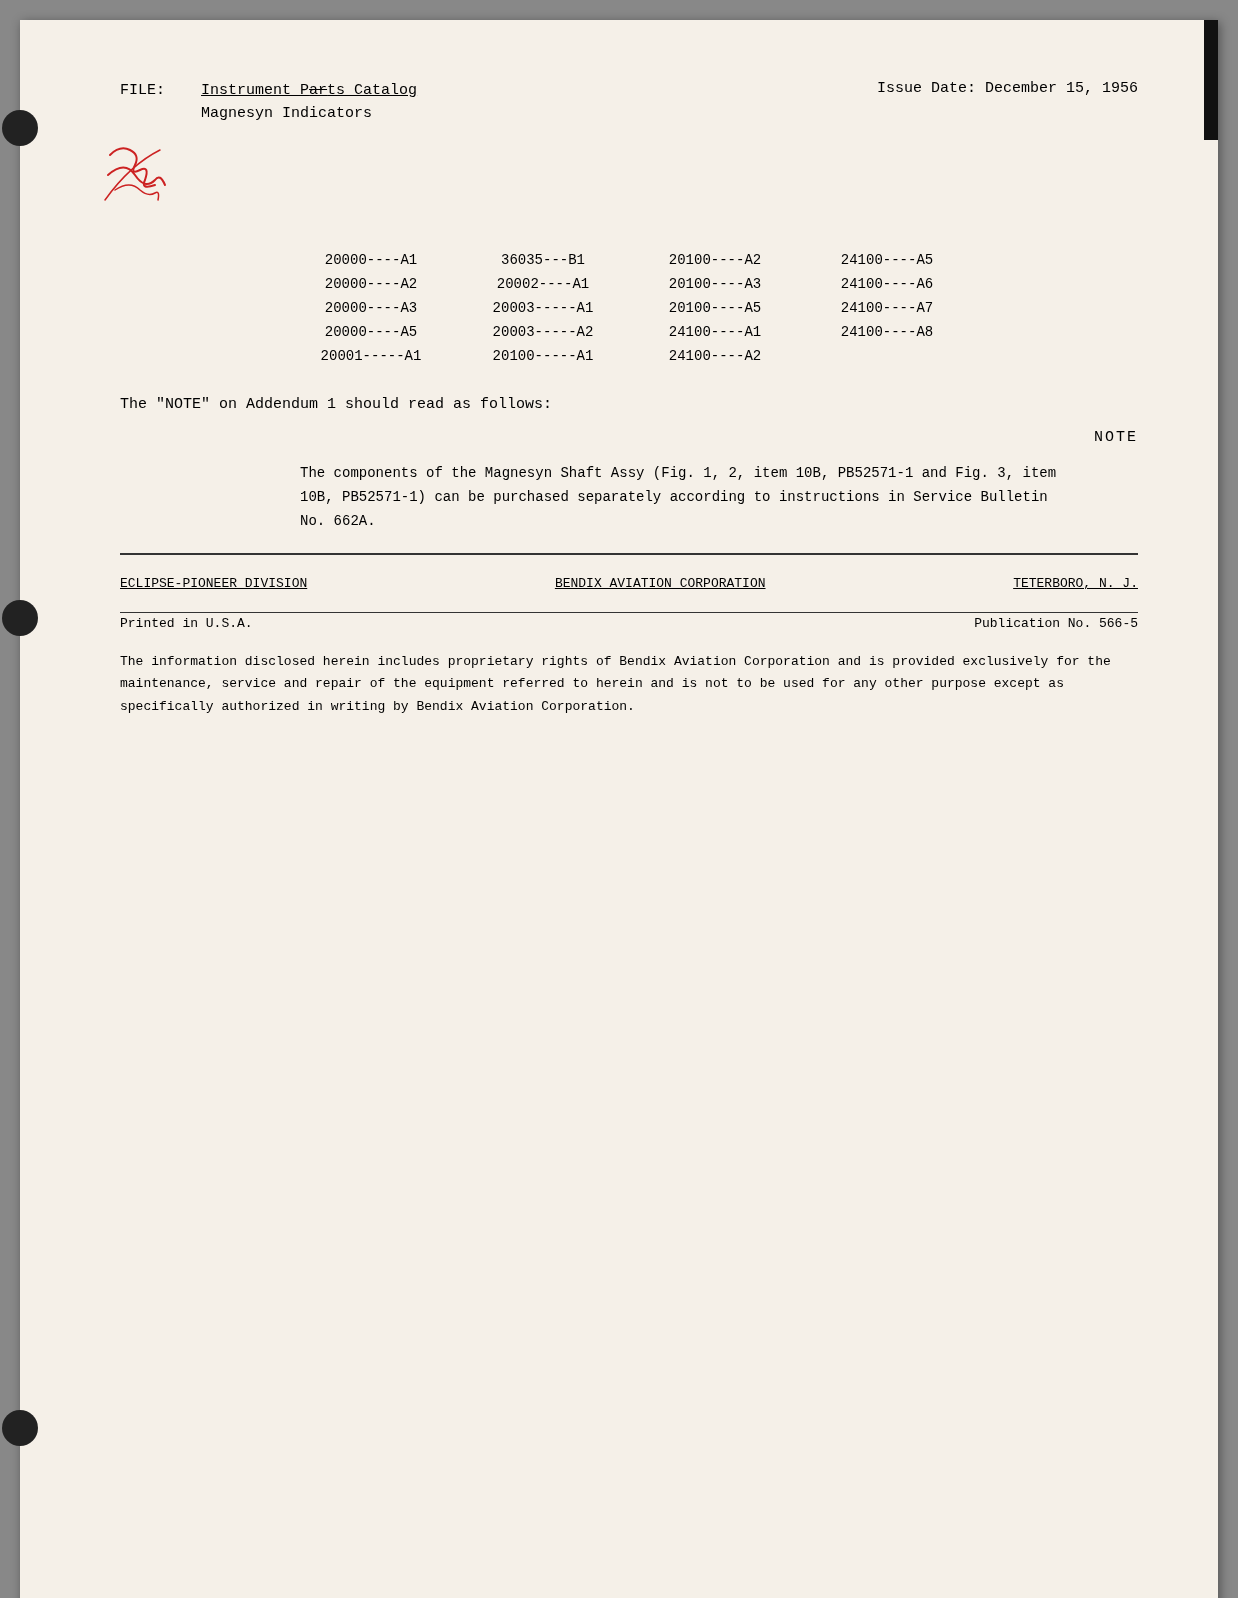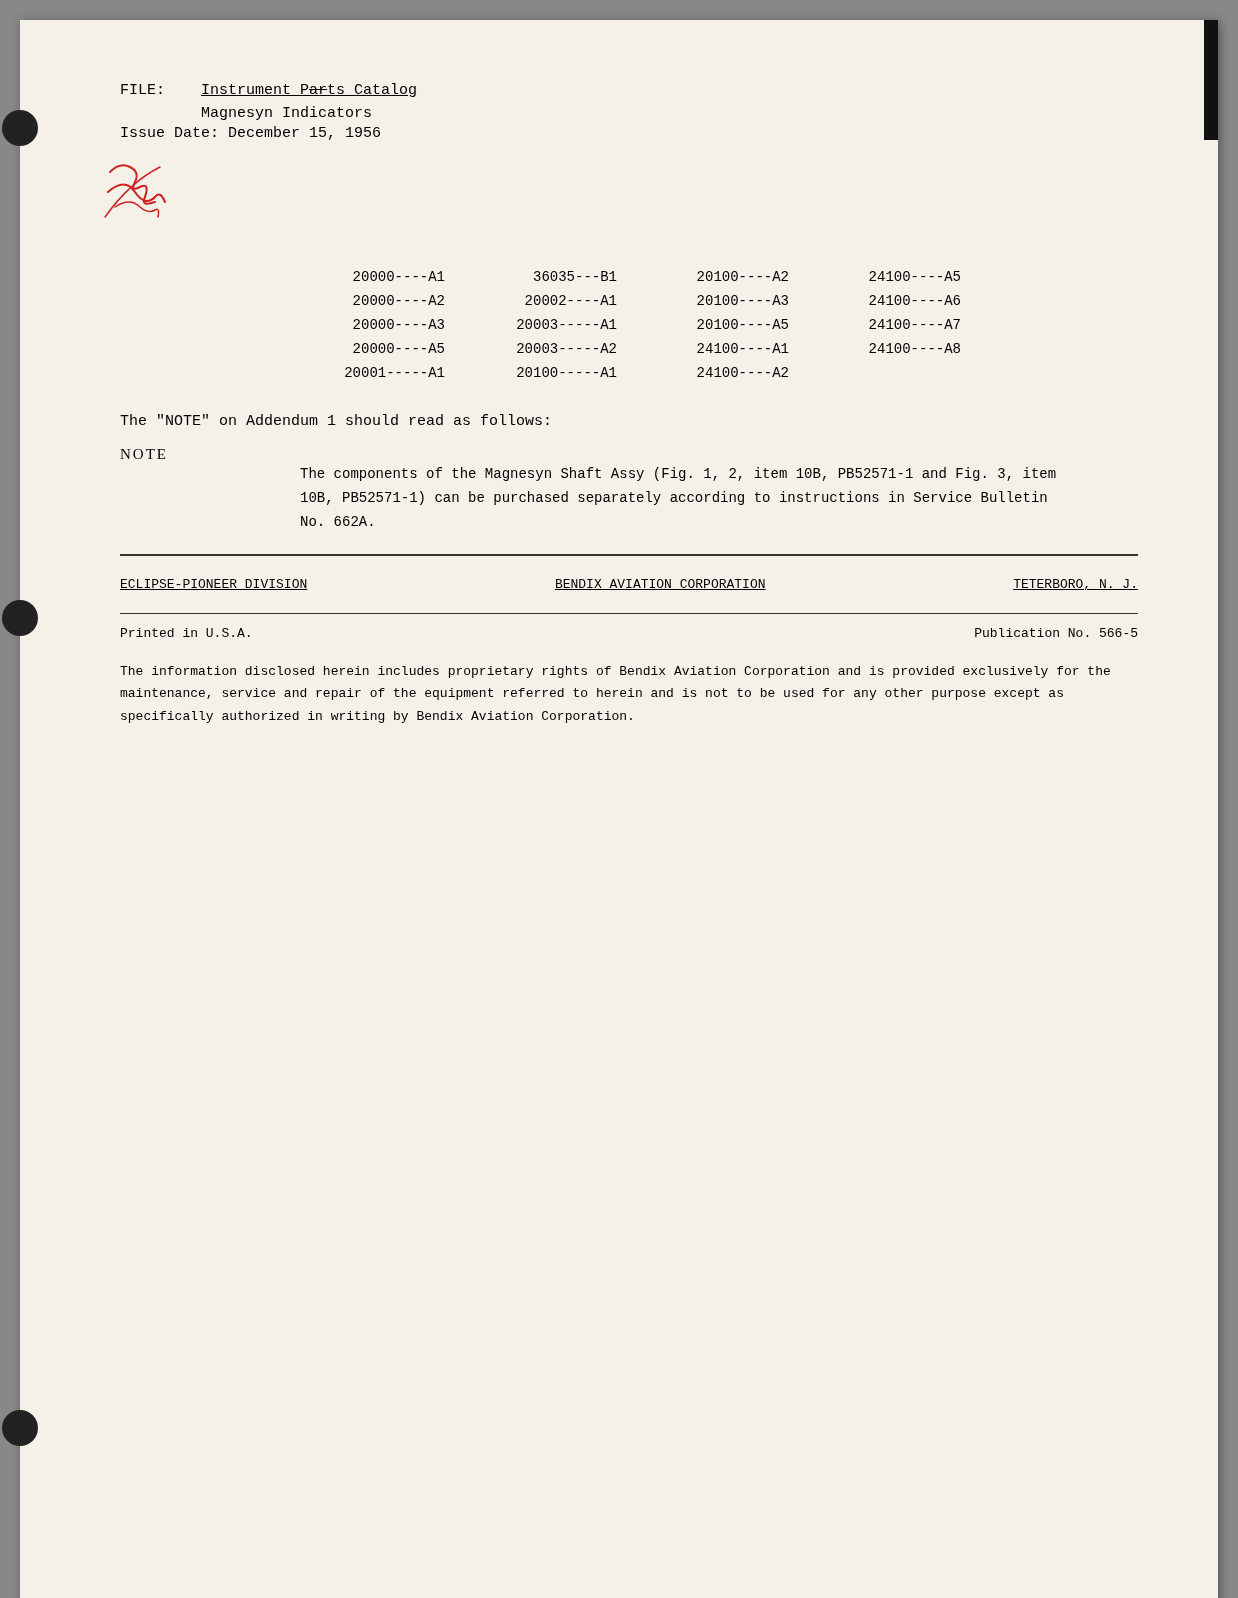--- a/index.html
+++ b/index.html
@@ -48,21 +48,20 @@
       width: 14px;
       height: 120px;
       background: #111;
     }
 
     .header-area {
       display: flex;
       justify-content: space-between;
       align-items: flex-start;
       margin-bottom: 10px;
-      flex-direction: column;
     }
 
     .file-label {
       font-size: 15px;
       line-height: 1.5;
     }
 
     .file-label .file-title {
       text-decoration: underline;
       text-decoration-style: solid;
@@ -117,44 +116,44 @@
       letter-spacing: 1px;
       margin-bottom: 20px;
     }
 
     .part-numbers-grid {
       display: grid;
       grid-template-columns: repeat(4, 1fr);
       gap: 4px 8px;
       margin: 0 auto;
       width: 680px;
-      text-align: right;
+      text-align: center;
       font-size: 14px;
       margin-bottom: 30px;
     }
 
     .part-numbers-grid .pn {
       padding: 2px 8px;
       white-space: nowrap;
     }
 
     .note-section {
       margin: 20px 0 20px 0;
       font-size: 15px;
     }
 
     .note-section .note-intro {
       margin-bottom: 16px;
     }
 
     .note-section .note-center {
-      text-align: left;
-      letter-spacing: 2px;
-      font-size: 15px;
-      font-family: Liberation Serif, serif;
+      text-align: right;
+      letter-spacing: 2px;
+      margin-bottom: 16px;
+      font-size: 15px;
     }
 
     .note-section .note-body {
       margin-left: 180px;
       margin-right: 60px;
       line-height: 1.7;
       font-size: 14px;
     }
 
     .trademark-section {
@@ -170,21 +169,21 @@
       display: flex;
       justify-content: space-between;
       padding: 21px 0;
       font-size: 13px;
       text-decoration: underline;
     }
 
     .bottom-section {
       display: flex;
       justify-content: space-between;
-      margin-top: 12px;
+      margin-top: 3px;
       font-size: 13px;
     }
 
     .bottom-note {
       margin-top: 20px;
       font-size: 13px;
       line-height: 1.7;
     }
 
     .strikethrough {

